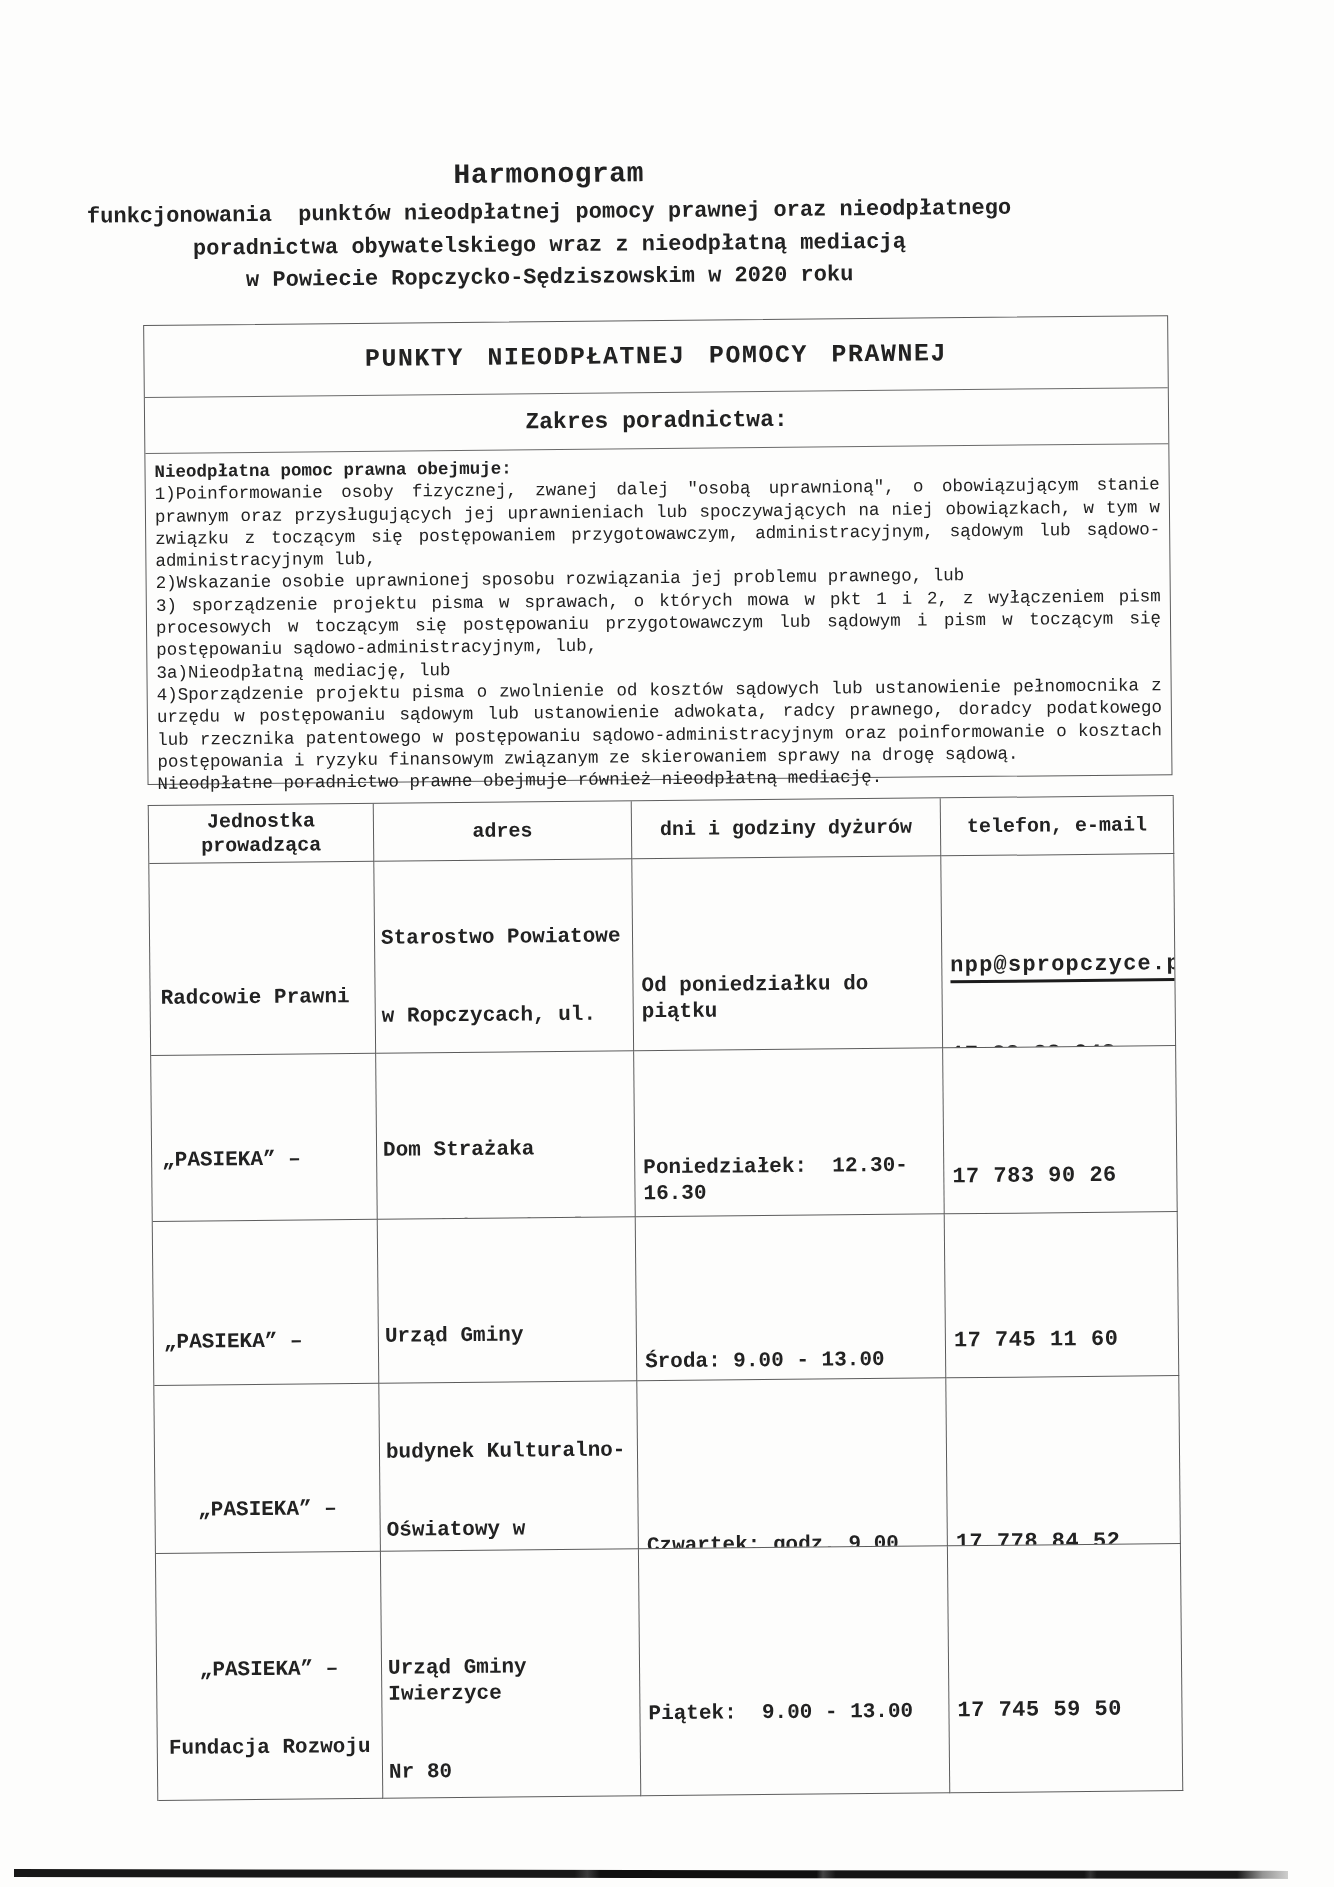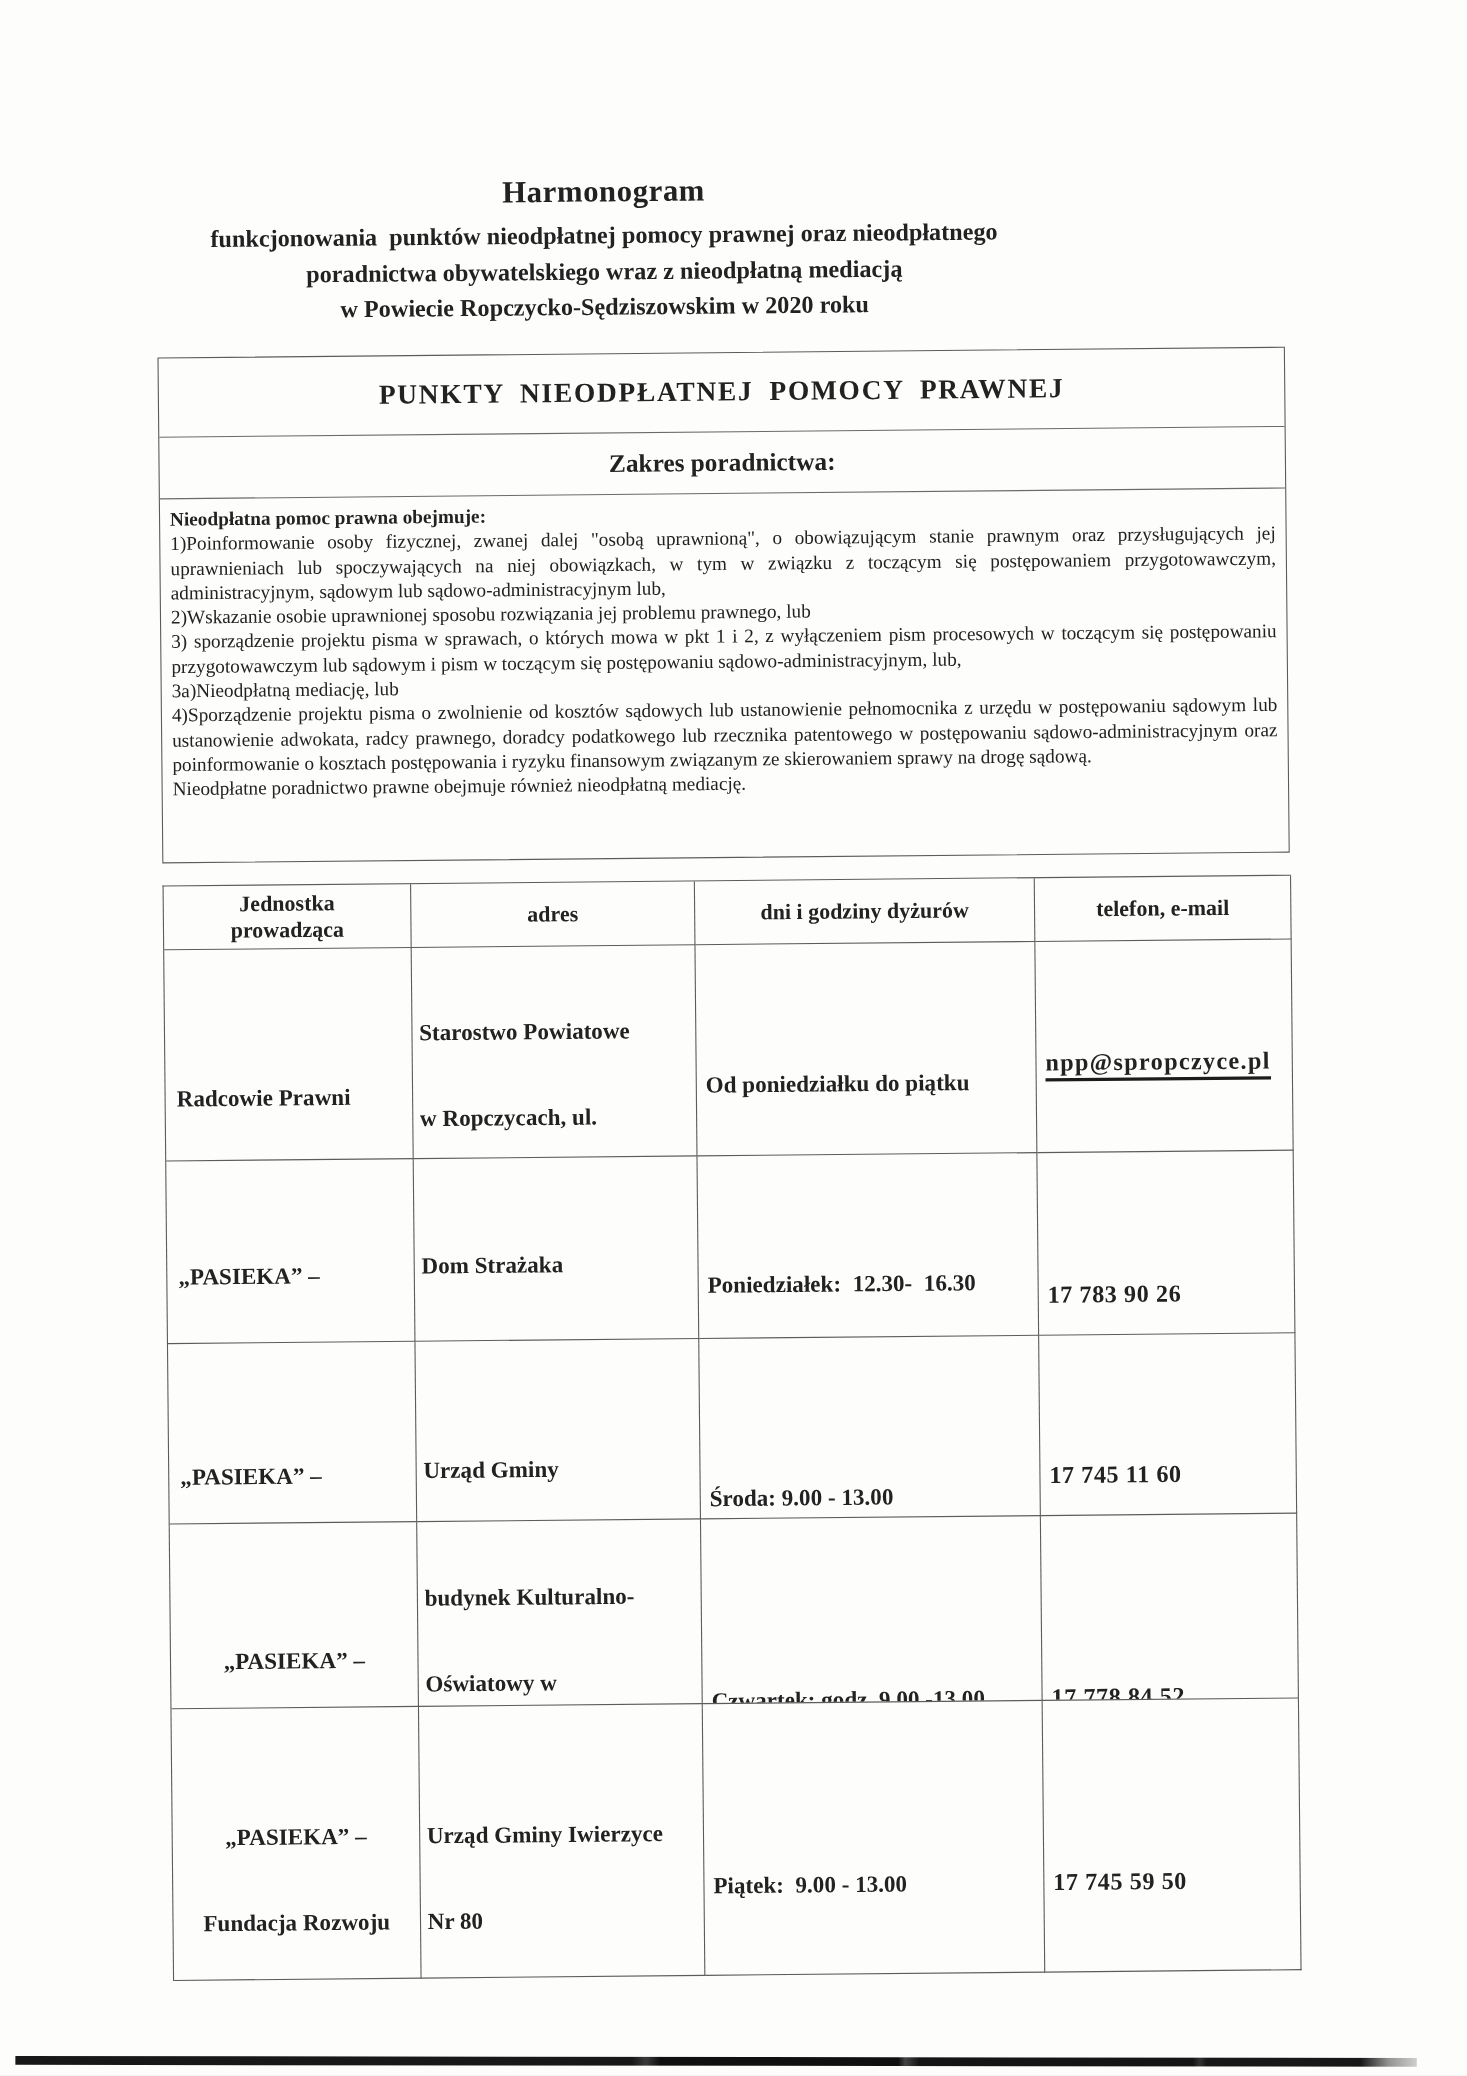--- a/index.html
+++ b/index.html
@@ -1,19 +1,19 @@
 <!DOCTYPE html>
 <html><head>
 <meta charset="utf-8">
 <style>
   html,body{margin:0;padding:0;background:#e8e8e8;}
   .page{
     position:relative;width:1334px;height:1887px;margin:0 auto;
     background:#fdfdfc;overflow:hidden;
-    font-family:Liberation Serif, serif;
+    font-family:Liberation Mono, monospace;
     color:#222;
   }
   .tilt{position:absolute;inset:0;transform:rotate(-0.55deg);transform-origin:50% 55%;}
 
   
   .title-block{position:absolute;left:37px;top:158px;width:1040px;text-align:center;}
   .title-main{font-size:28px;font-weight:700;letter-spacing:0.5px;margin-bottom:7px;}
   .title-line{font-size:22px;font-weight:700;line-height:32.5px;white-space:pre-wrap;}
 
   

